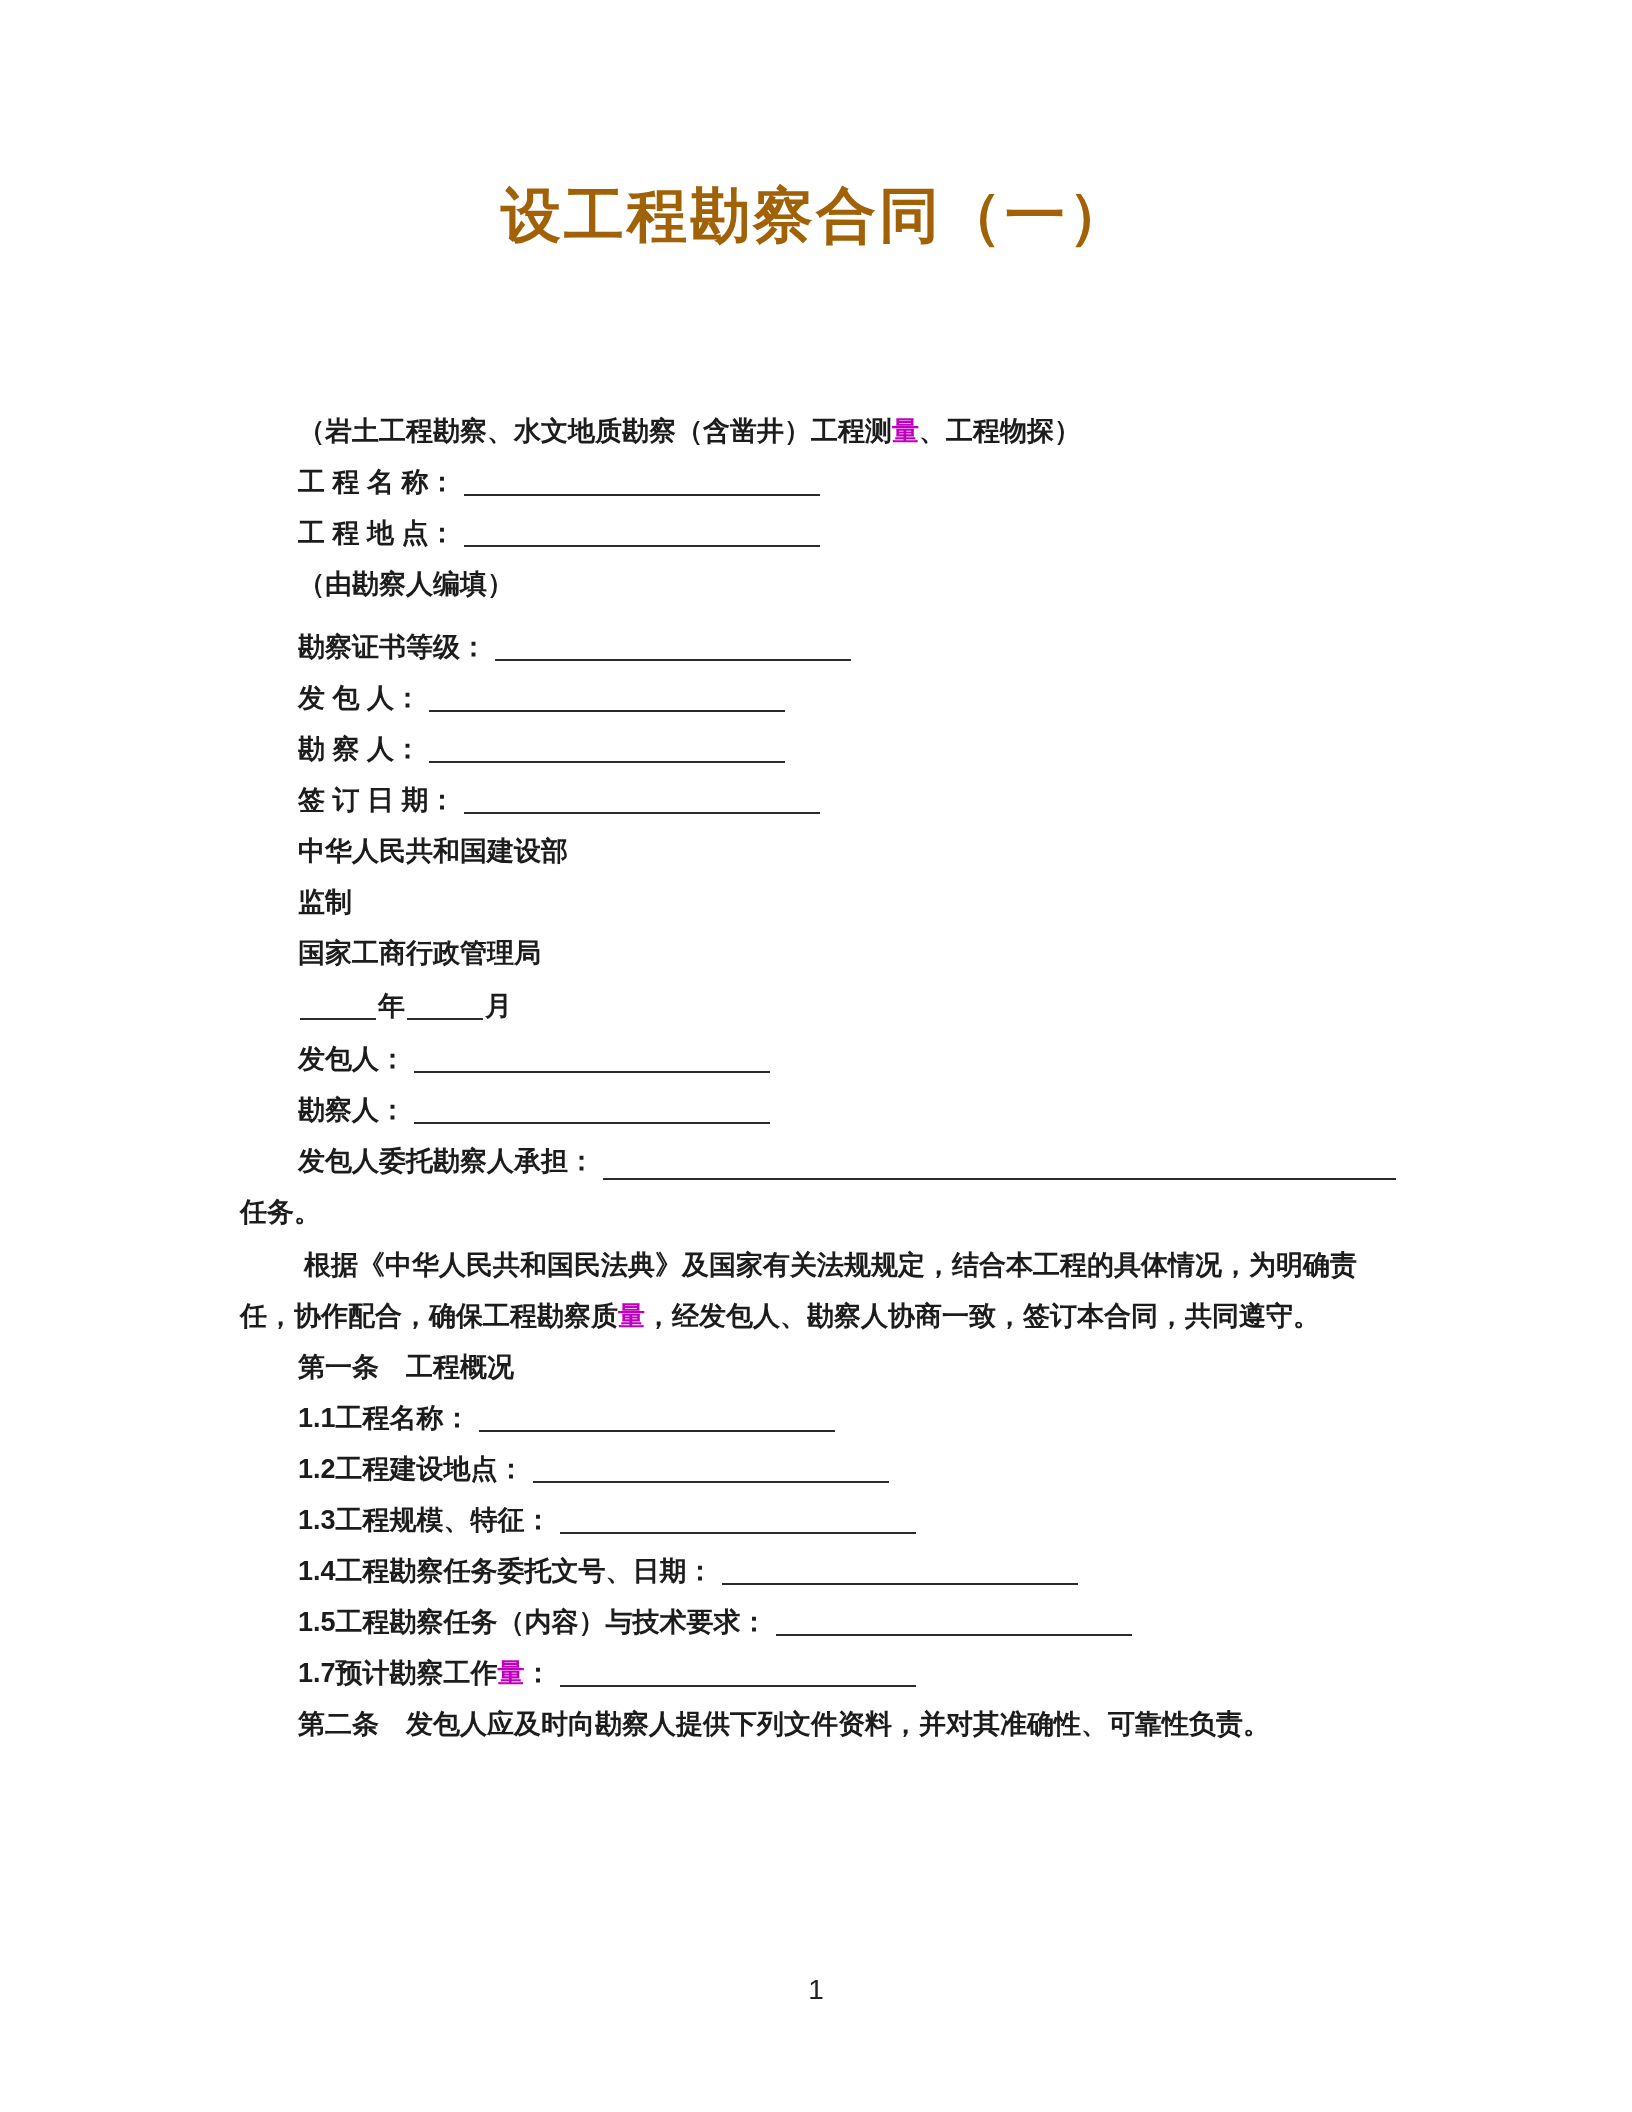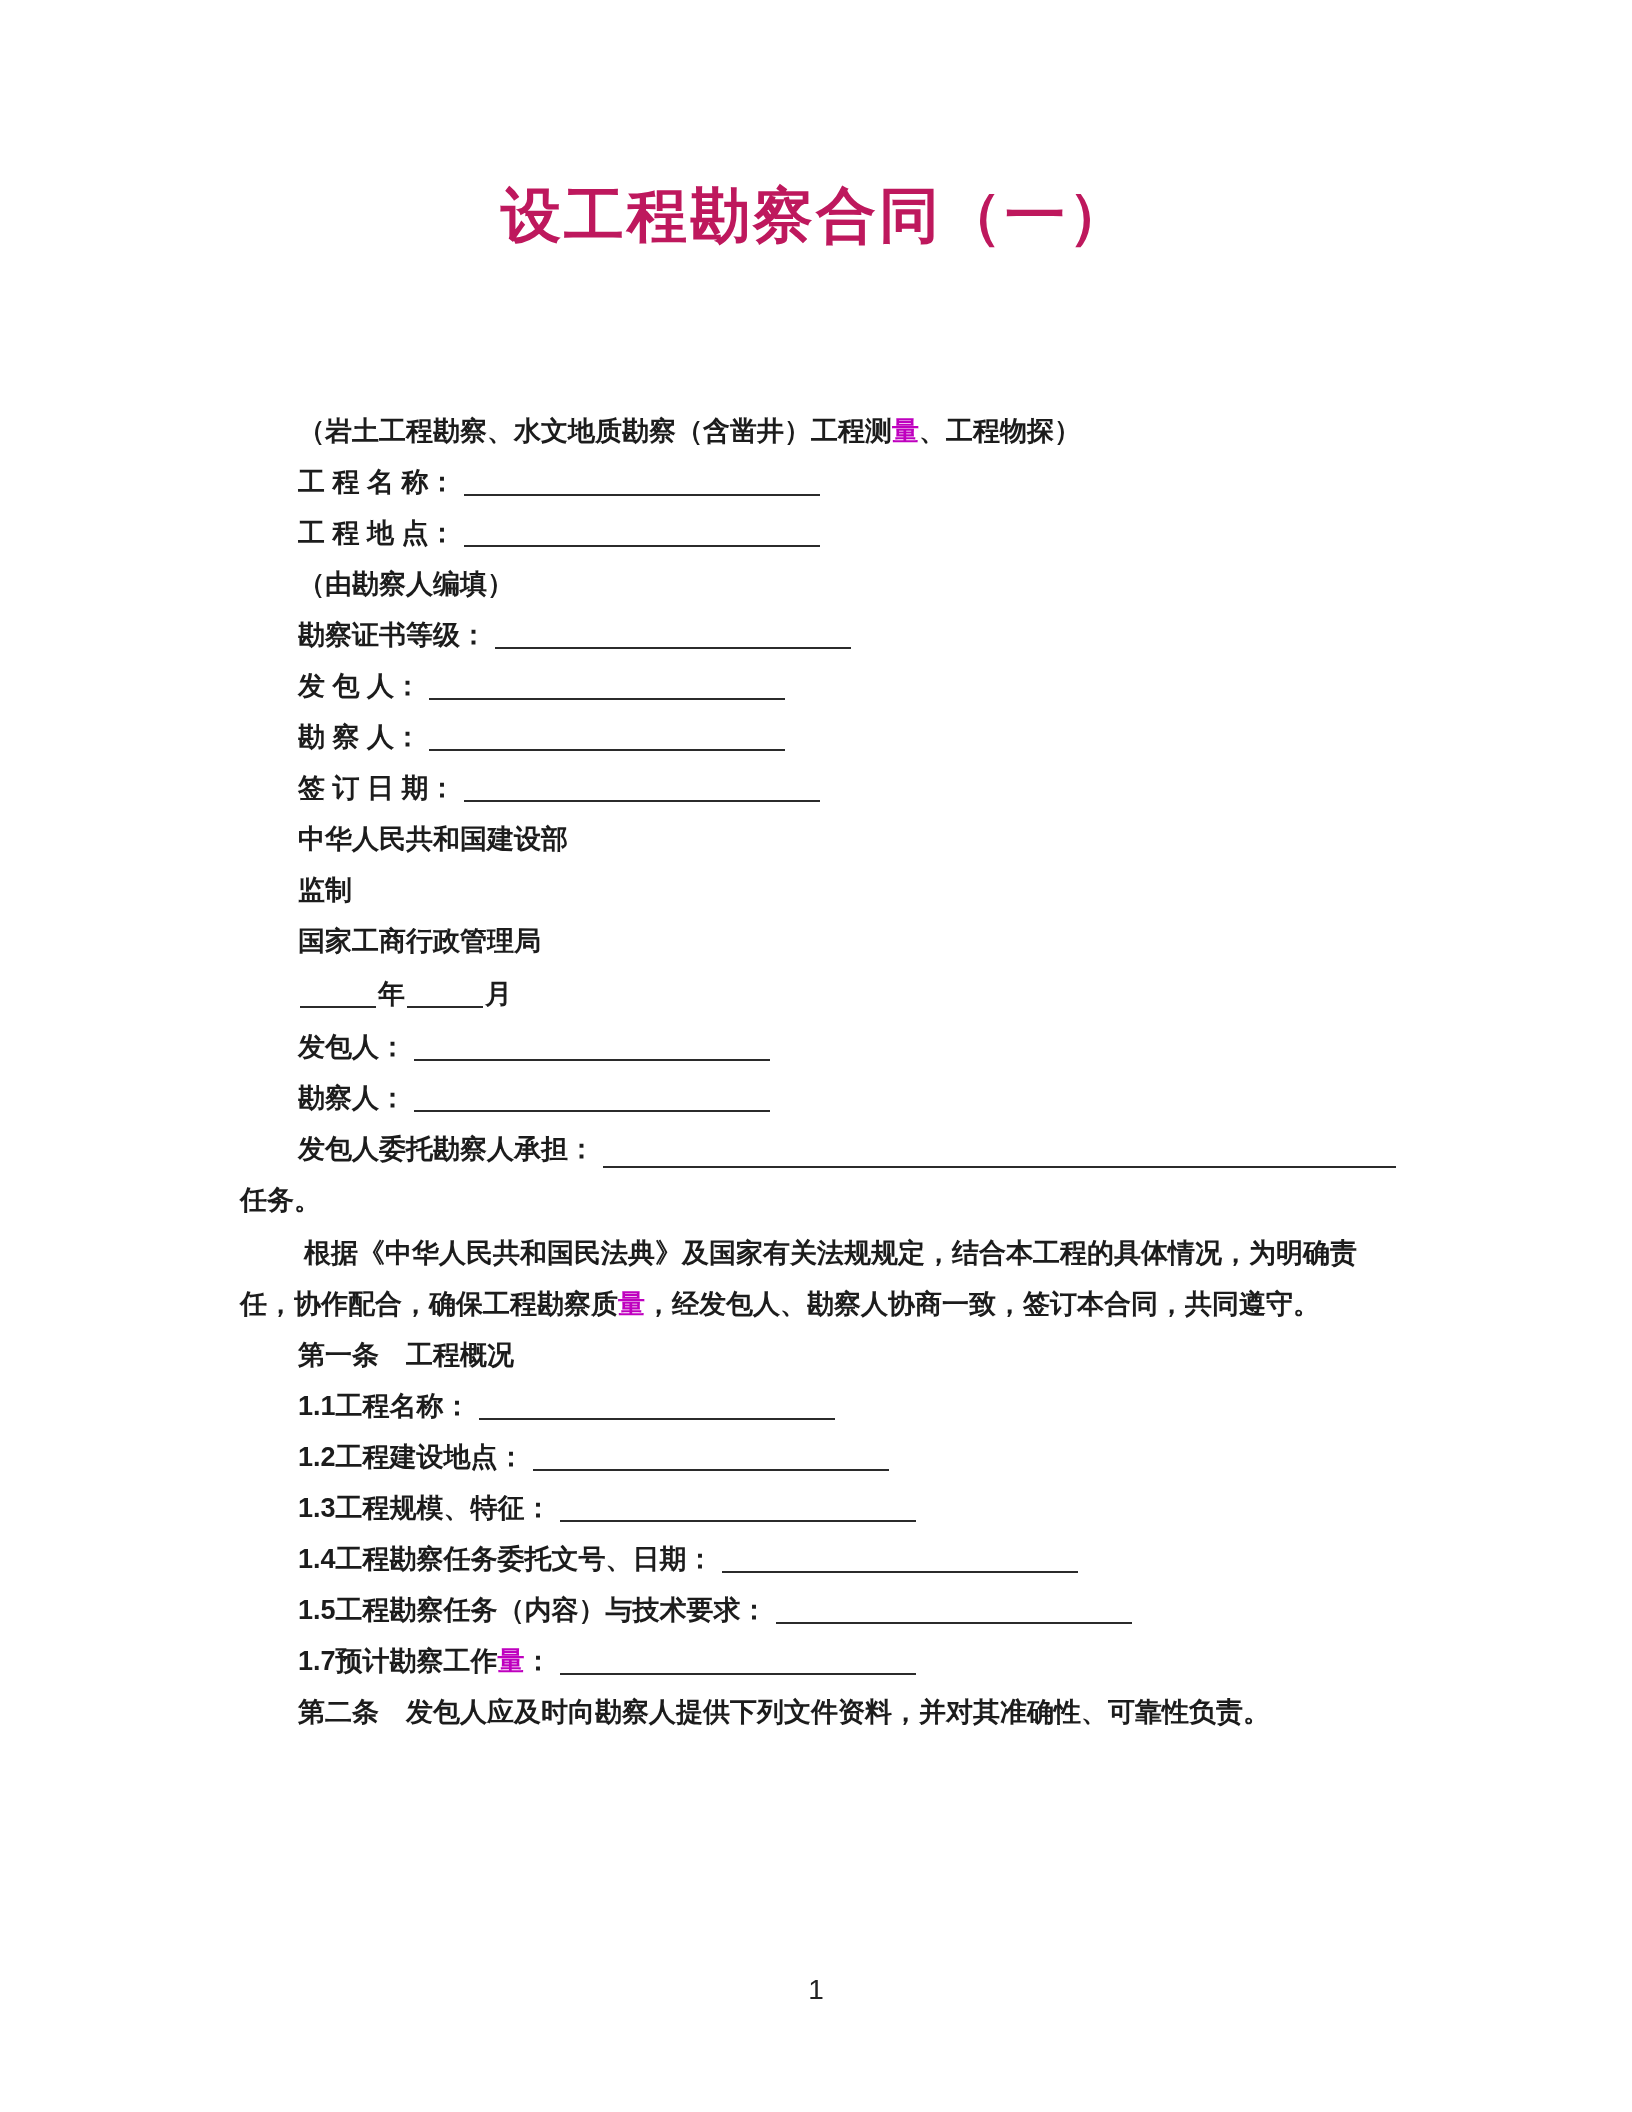--- a/index.html
+++ b/index.html
@@ -17,39 +17,39 @@
     overflow: hidden;
     font-weight: 700;
   }
   .title {
     position: absolute;
     top: 176px; left: 0; right: 0;
     margin: 0;
     text-align: center;
     font-size: 60px;
     letter-spacing: 3px;
-    color: #be185d;
+    color: #a16207;
     font-weight: 800;
   }
   .content {
     position: absolute;
     top: 406px; left: 240px;
     width: 1156px;
     font-size: 27px;
     color: #1c1c1c;
   }
   .line {
     margin: 0;
     height: 51px;
     line-height: 51px;
     white-space: nowrap;
   }
   .ind  { padding-left: 58px; }
   .ind2 { padding-left: 64px; }
-  .gap-sm { margin-top: 0; }
+  .gap-sm { margin-top: 12px; }
   .gap-xs { margin-top: 2px; }
   .blank {
     display: inline-block;
     height: 36px;
     border-bottom: 2px solid #2b2b2b;
     vertical-align: baseline;
     margin-left: 8px;
     margin-bottom: -5px;
   }
   .w-std { width: 356px; }

